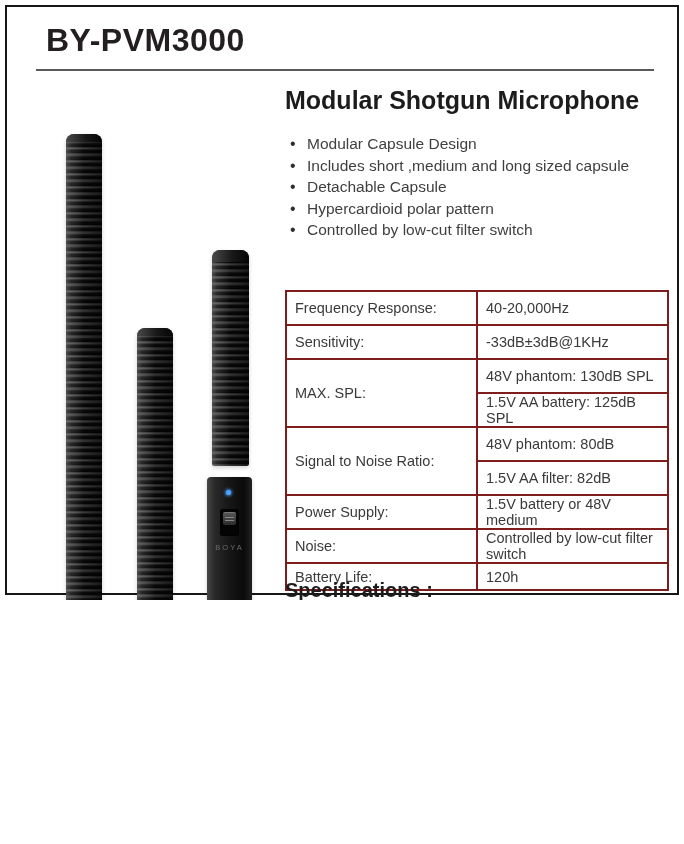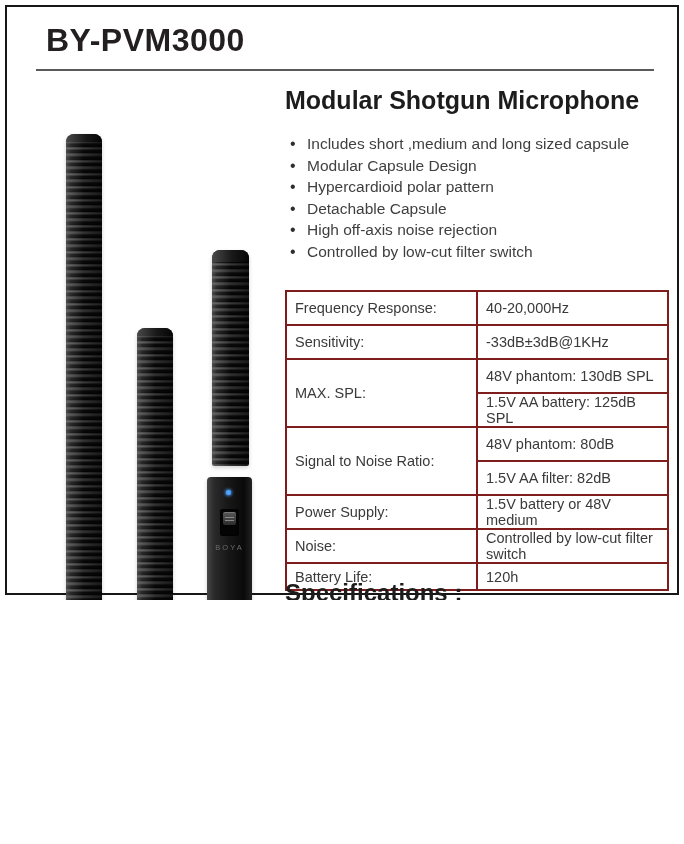--- a/index.html
+++ b/index.html
@@ -50,21 +50,21 @@
   .features li{position:relative;padding-left:19px;font-size:15.5px;line-height:21.5px;color:#3f3f3f;}
   .features li:before{content:"\2022";position:absolute;left:2px;top:0;color:#2e2e2e;font-size:16px;}
 
   table.specs{position:absolute;left:285px;top:290px;width:384px;border-collapse:collapse;
     font-size:14.5px;color:#3a3a3a;}
   table.specs td{border:2px solid #7f1d1d;padding:0 8px;vertical-align:middle;}
   table.specs td:first-child{width:148px;}
   table.specs tr:nth-child(-n+6) td{height:32px;}
   table.specs tr:nth-child(n+7) td{height:25px;}
 
-  .specs-heading{position:absolute;left:285px;top:579px;font-size:24px;font-weight:bold;color:#1c1c1c;text-align:right;}
+  .specs-heading{position:absolute;left:285px;top:579px;font-size:20px;font-weight:bold;color:#1c1c1c;text-align:right;}
 
   .freq-chart{position:absolute;left:288px;top:612px;}
   .polar-left{position:absolute;left:307px;top:722px;}
   .polar-right{position:absolute;left:412px;top:722px;}
 </style>
 </head>
 <body>
 
 <div class="page">
   <div class="frame"></div>
@@ -91,25 +91,24 @@
       </div>
       <div class="brand">BOYA</div>
       <div class="ring"></div>
       <div class="model-print">BY-PVM3000</div>
     </div>
   </div>
 
   <div class="heading">Modular Shotgun Microphone</div>
 
   <ul class="features">
+    <li><span>Modular Capsule Design</span></li>
     <li><span>Includes short ,medium and long sized capsule</span></li>
-    <li><span>Modular Capsule Design</span></li>
+    <li><span>Detachable Capsule</span></li>
     <li><span>Hypercardioid polar pattern</span></li>
-    <li><span>Detachable Capsule</span></li>
-    <li><span>High off-axis noise rejection</span></li>
     <li><span>Controlled by low-cut filter switch</span></li>
   </ul>
 
   <table class="specs">
     <tbody>
         <tr>
       <td>Frequency Response:</td>
       <td>40-20,000Hz</td>
     </tr>
     <tr>

